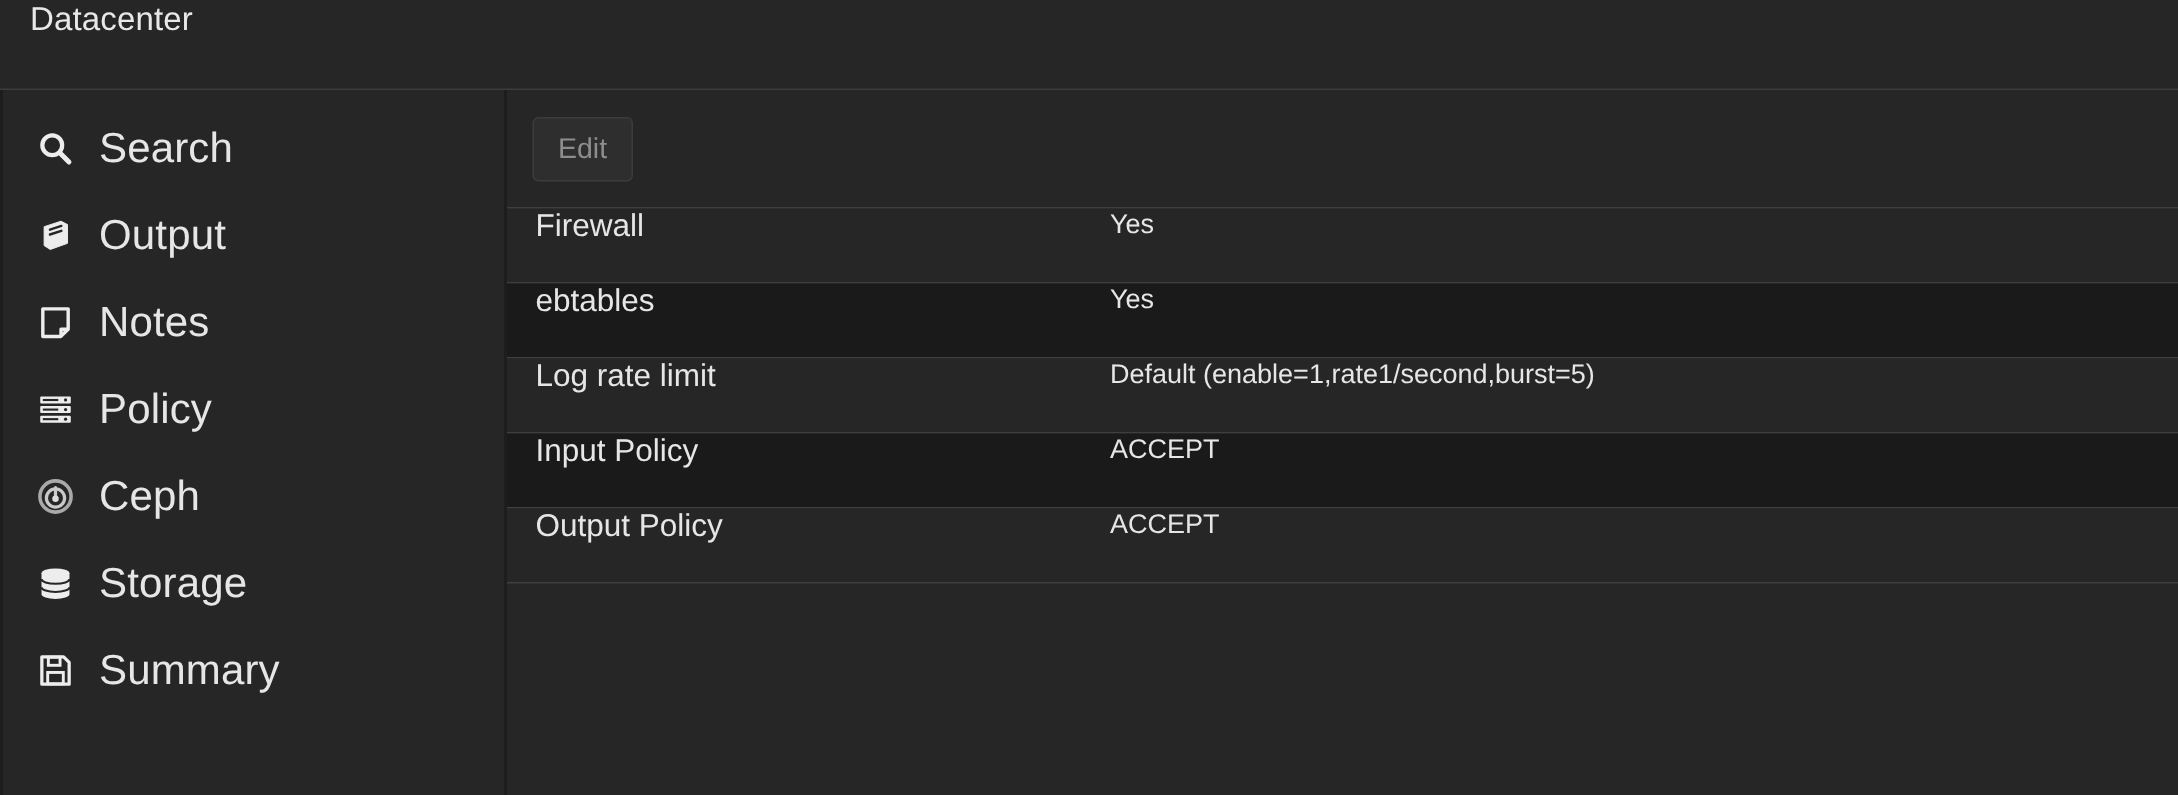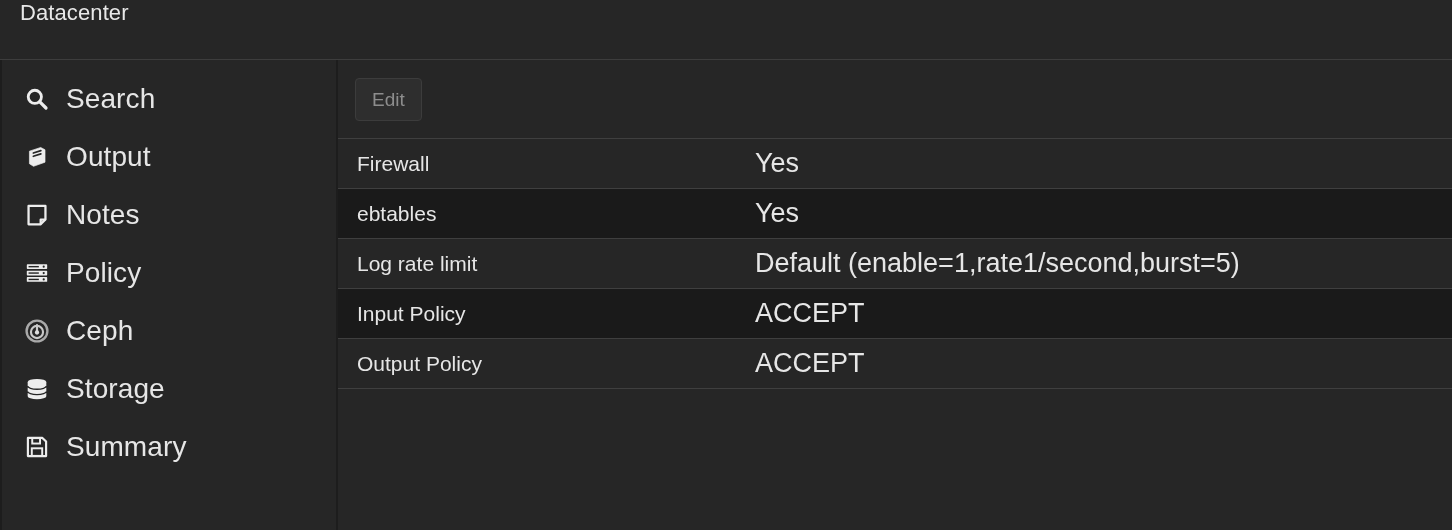--- a/index.html
+++ b/index.html
@@ -121,43 +121,42 @@
   }
 
   .table {
     display: flex;
     flex-direction: column;
     background: #262626;
   }
   .row {
     height: 50px;
     display: flex;
-    align-items: center;
+    align-items: flex-start;
     border-bottom: 1px solid #3f3f3f;
     box-sizing: border-box;
     cursor: default;
-    gap: 15px;
   }
   .row.odd  { background: #262626; }
   .row.even { background: #1a1a1a; }
 
   .cell-key {
     width: 402px;
     min-width: 402px;
     color: #e6e6e6;
     font-size: 21px;
     padding-left: 19px;
     box-sizing: border-box;
     white-space: nowrap;
     overflow: hidden;
   }
   .cell-val {
     flex: 1;
     color: #e6e6e6;
-    font-size: 27px;
+    font-size: 18px;
     white-space: nowrap;
     overflow: hidden;
   }
 
   .table-filler {
     flex: 1;
     background: #262626;
   }
 </style>
 </head>

